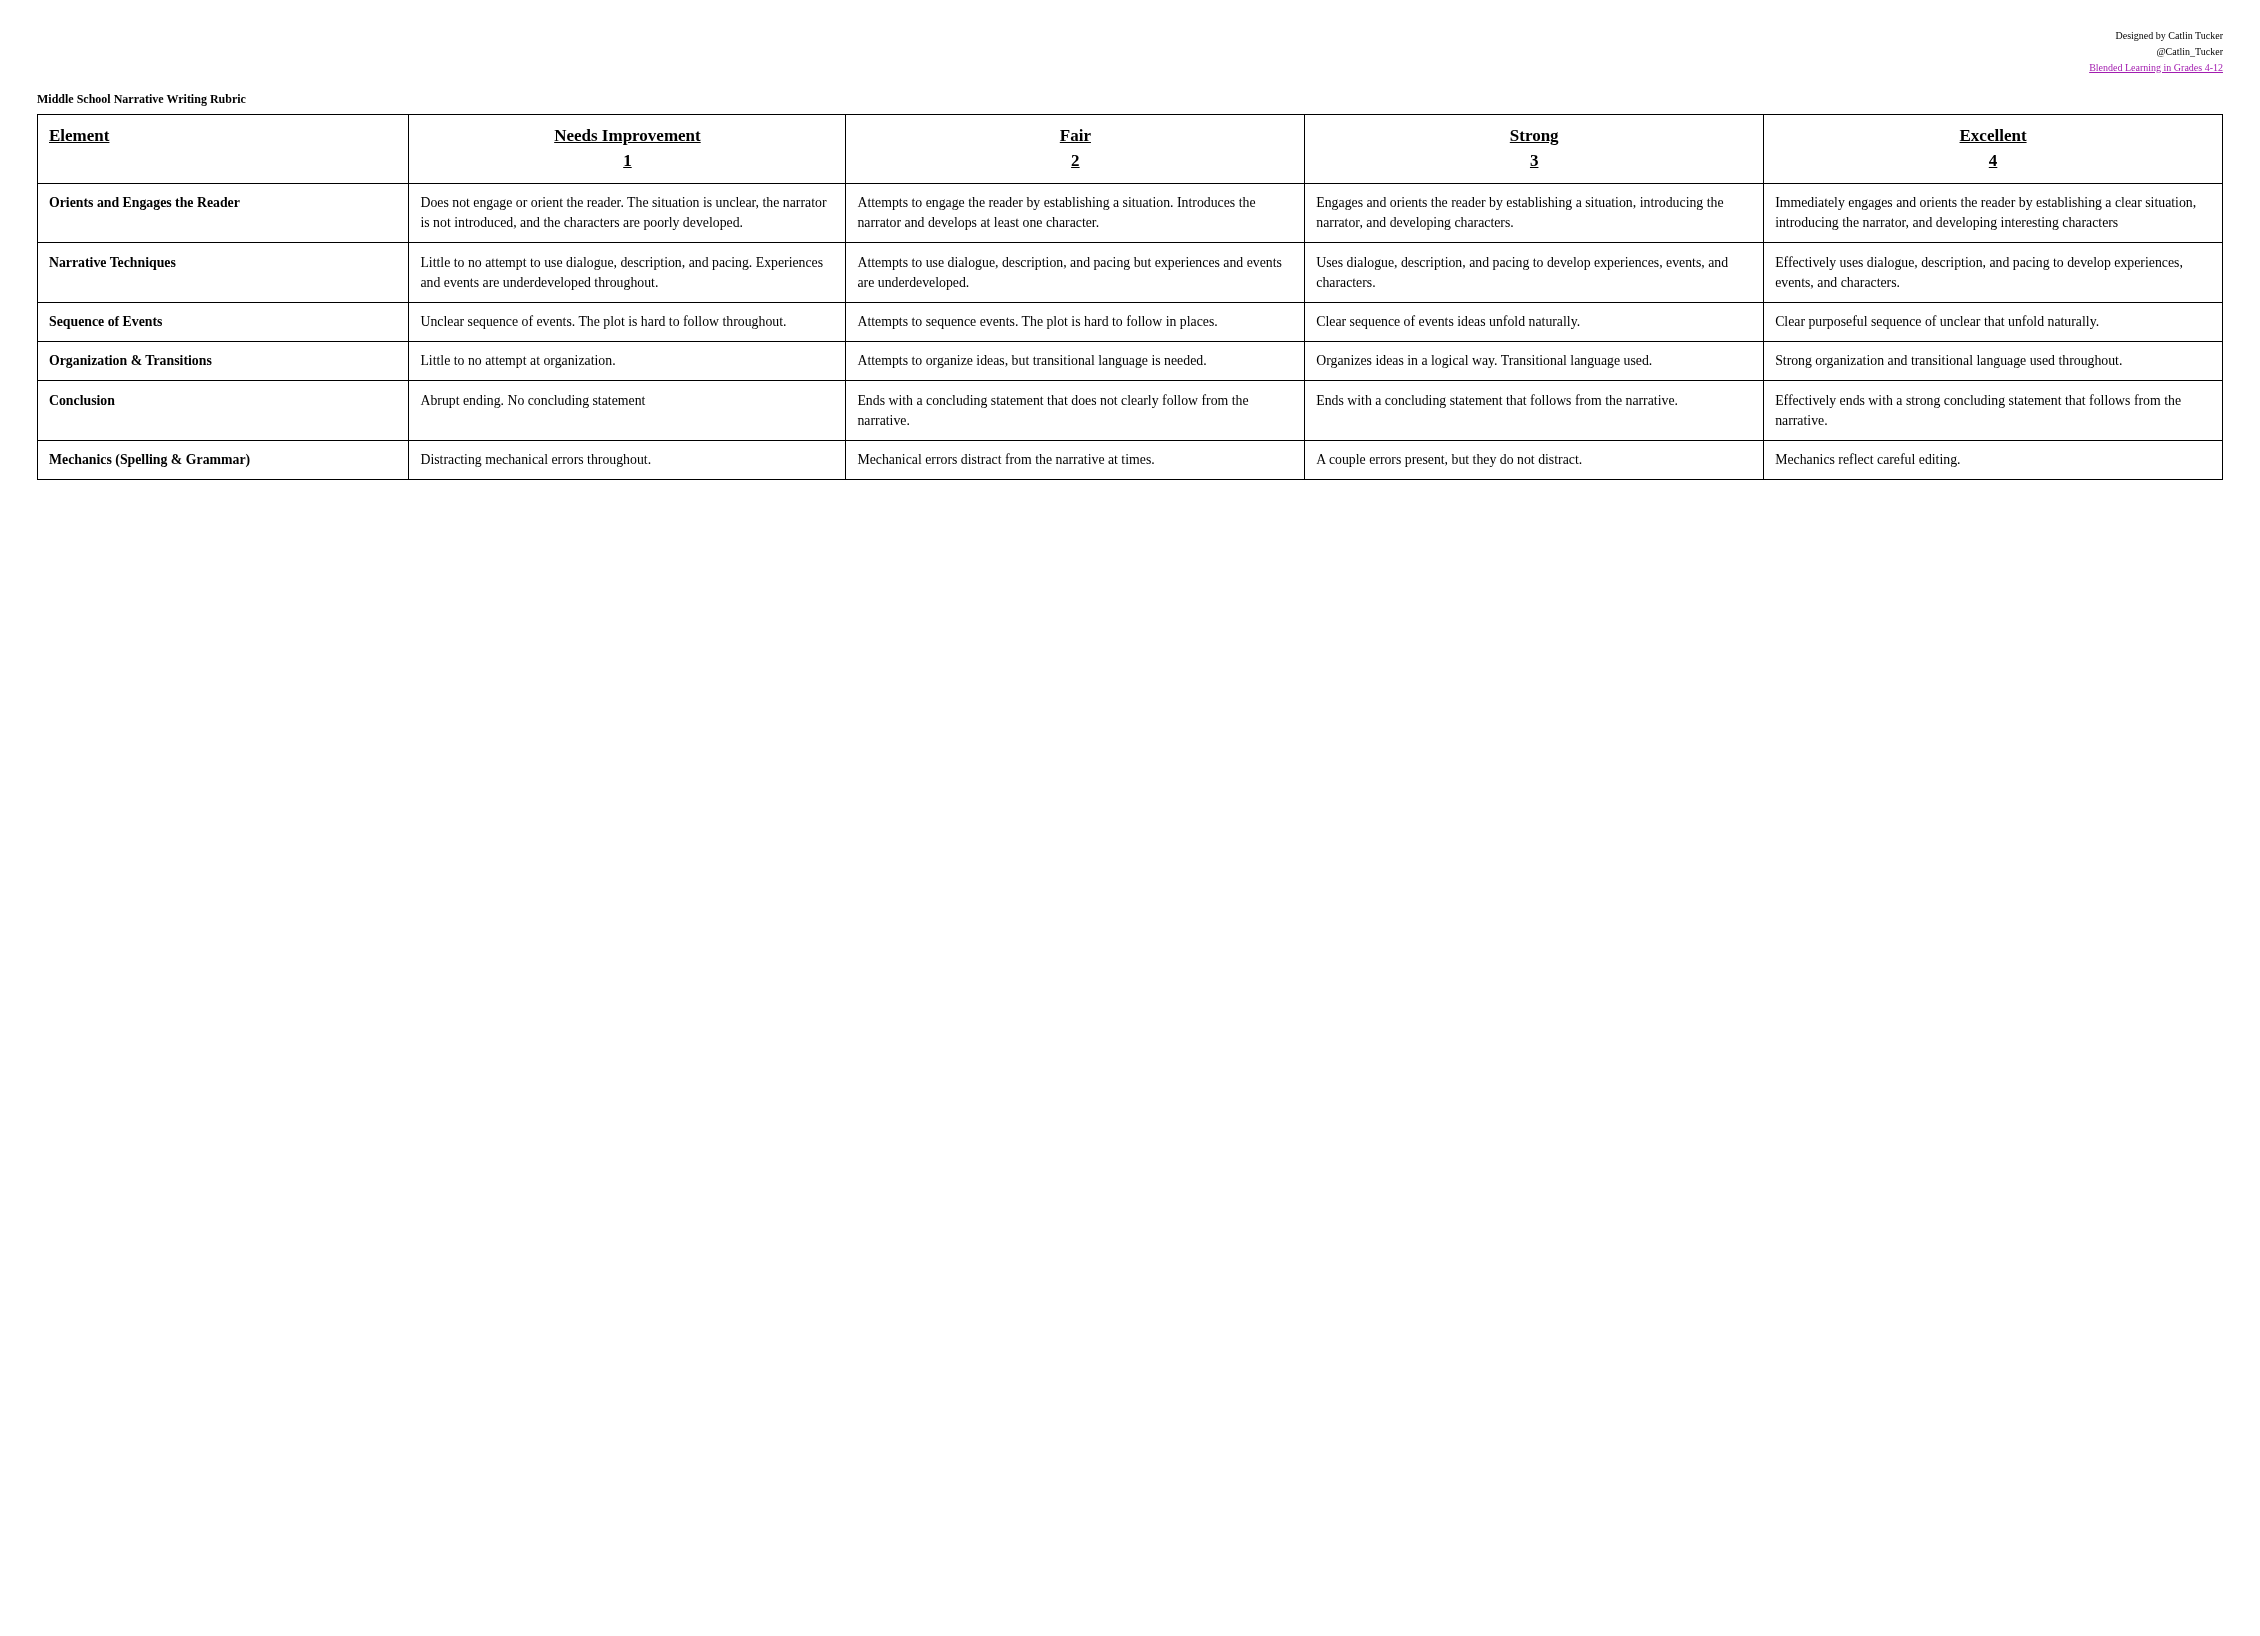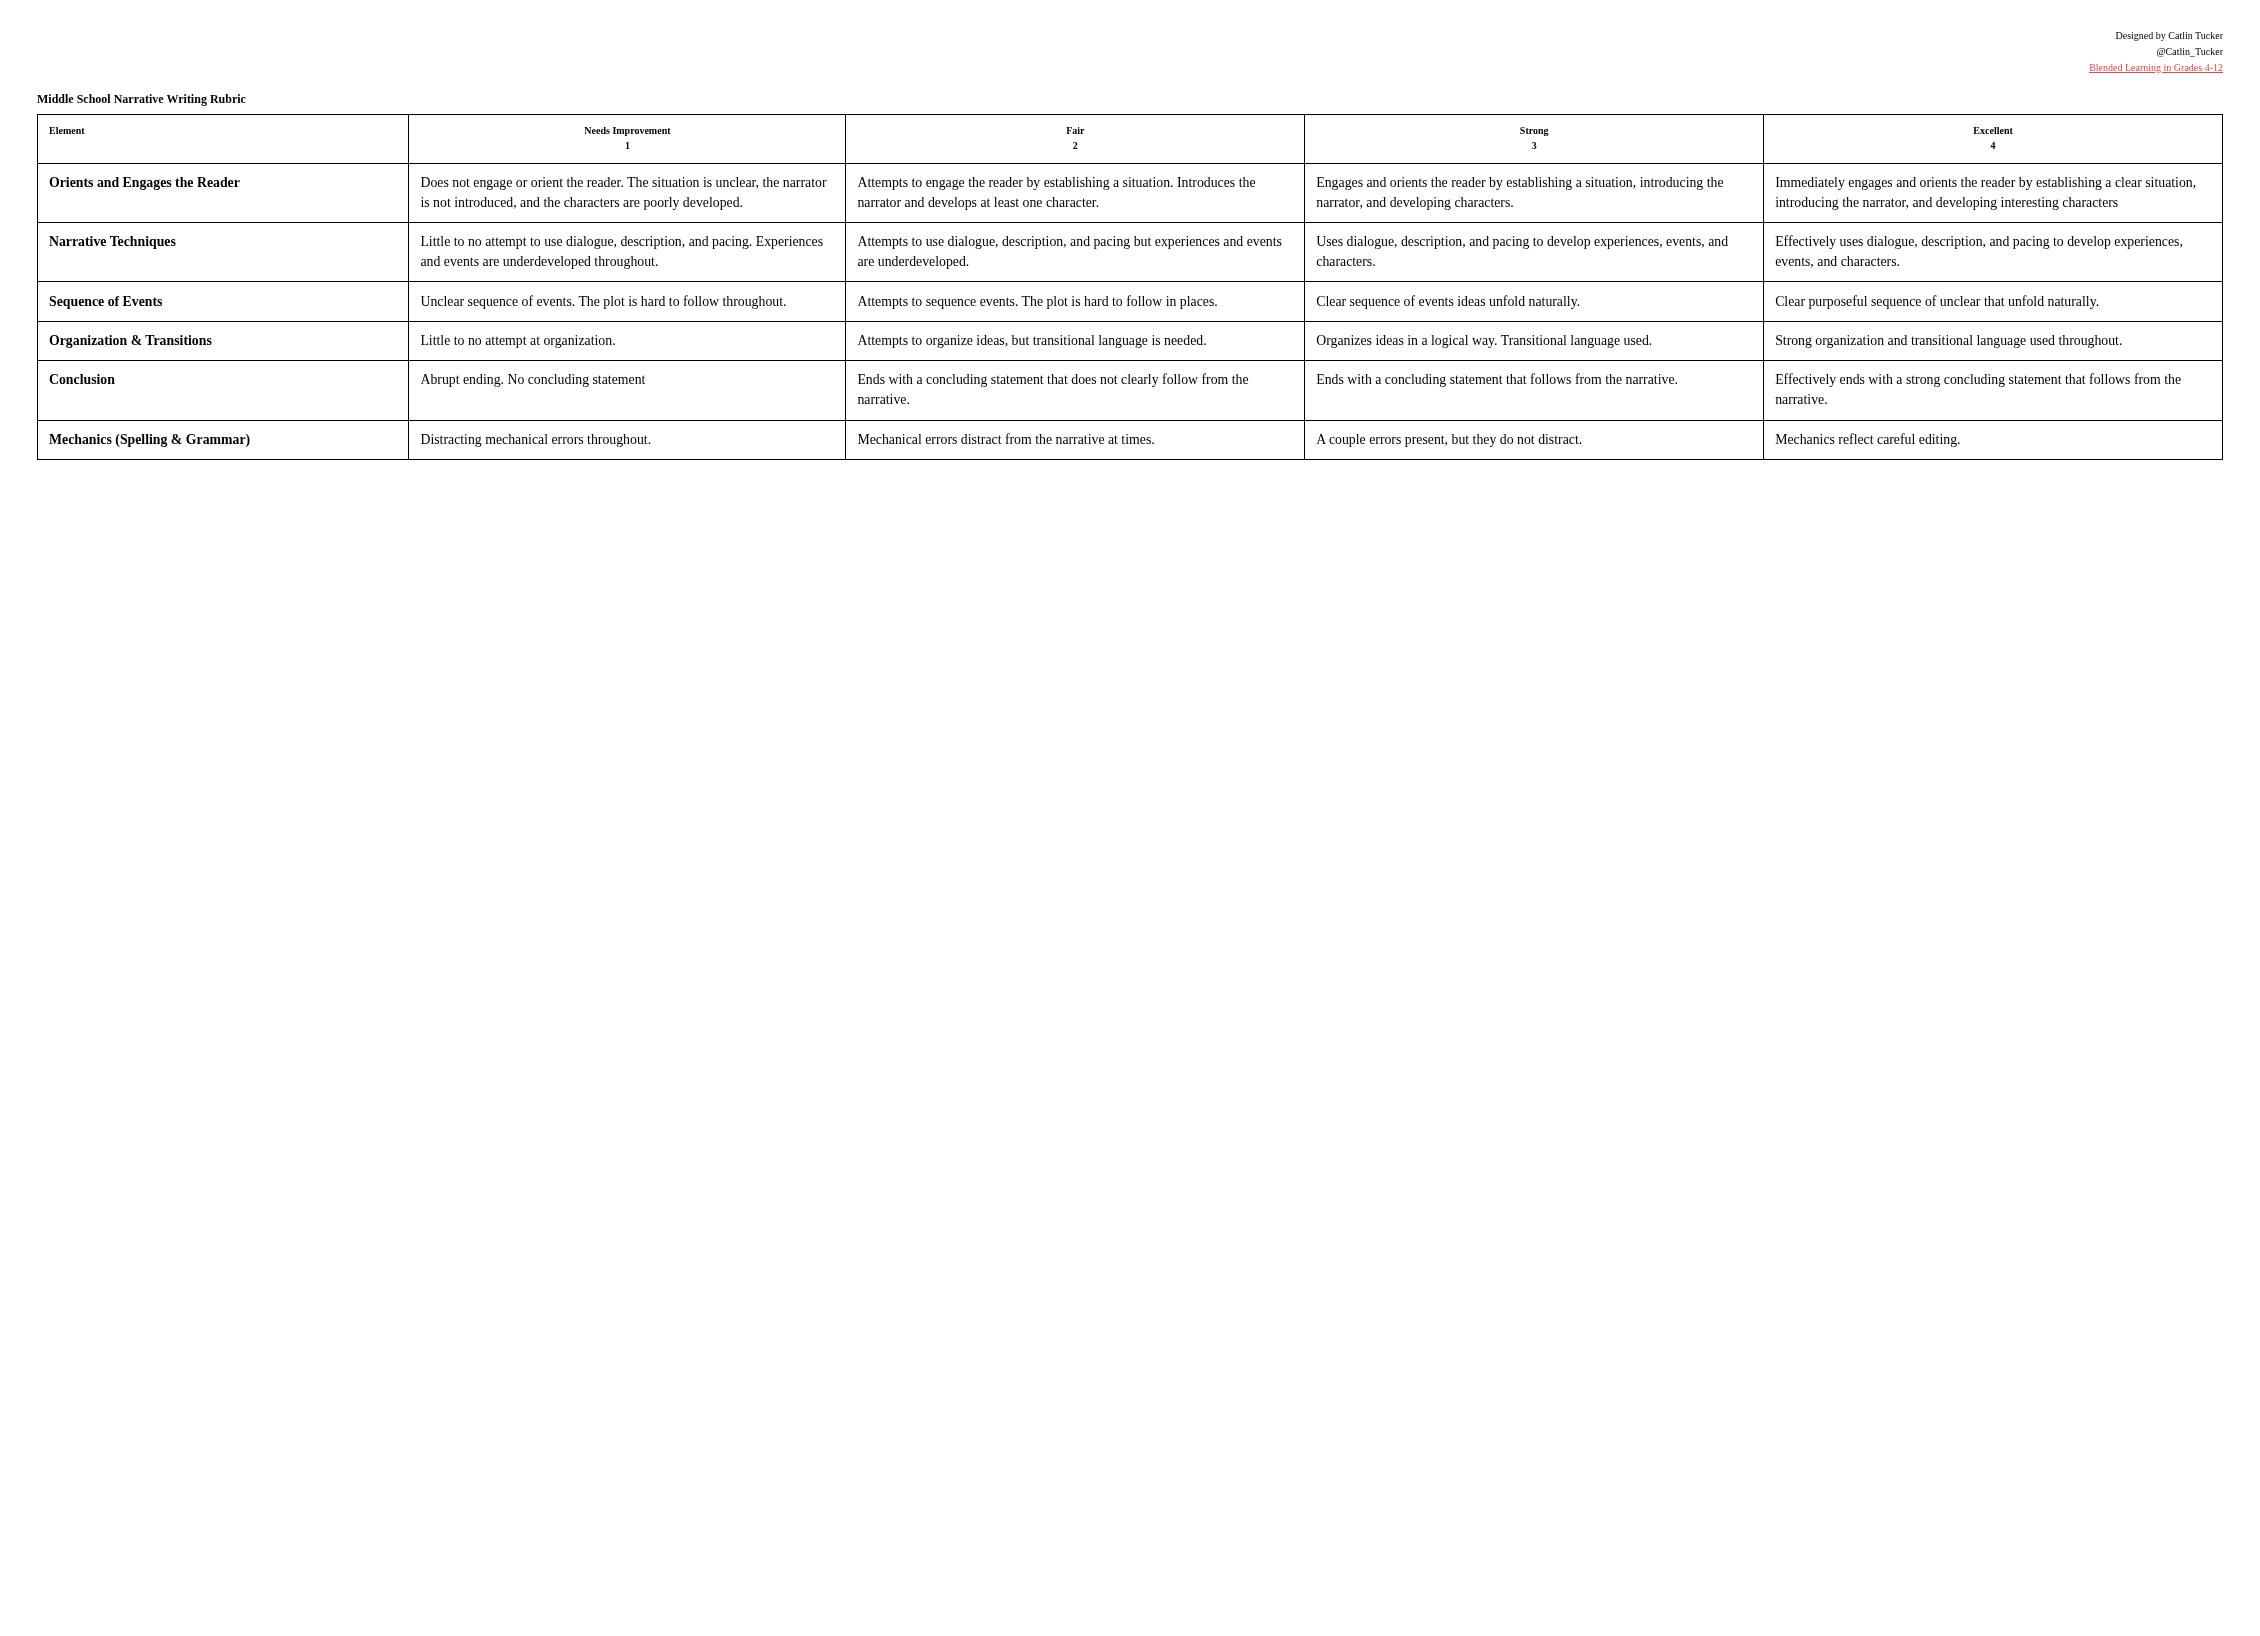--- a/index.html
+++ b/index.html
@@ -10,42 +10,43 @@
       color: #000;
       padding: 27.5px 37px 37px 37px;
     }
     .header-credit {
       text-align: right;
       font-size: 10px;
       line-height: 1.6;
       margin-bottom: 16.5px;
     }
     .header-credit a {
-      color: #ef4444;
+      color: #a21caf;
     }
     .rubric-title {
       font-size: 12px;
       font-weight: bold;
       margin-bottom: 7.3px;
     }
     table {
       width: 100%;
       border-collapse: collapse;
       border: 1.8px solid #000;
     }
     th, td {
       border: 1.4px solid #000;
       padding: 9.2px 11px;
       vertical-align: top;
       line-height: 1.45;
     }
     thead th {
       font-weight: bold;
       text-align: center;
-      font-size: 10px;
+      font-size: 17px;
+      text-decoration: underline;
     }
     thead th:first-child {
       text-align: left;
     }
     tbody td:first-child {
       font-weight: bold;
     }
     .col-element { width: 17%; }
     .col-ni { width: 20%; }
     .col-fair { width: 21%; }

